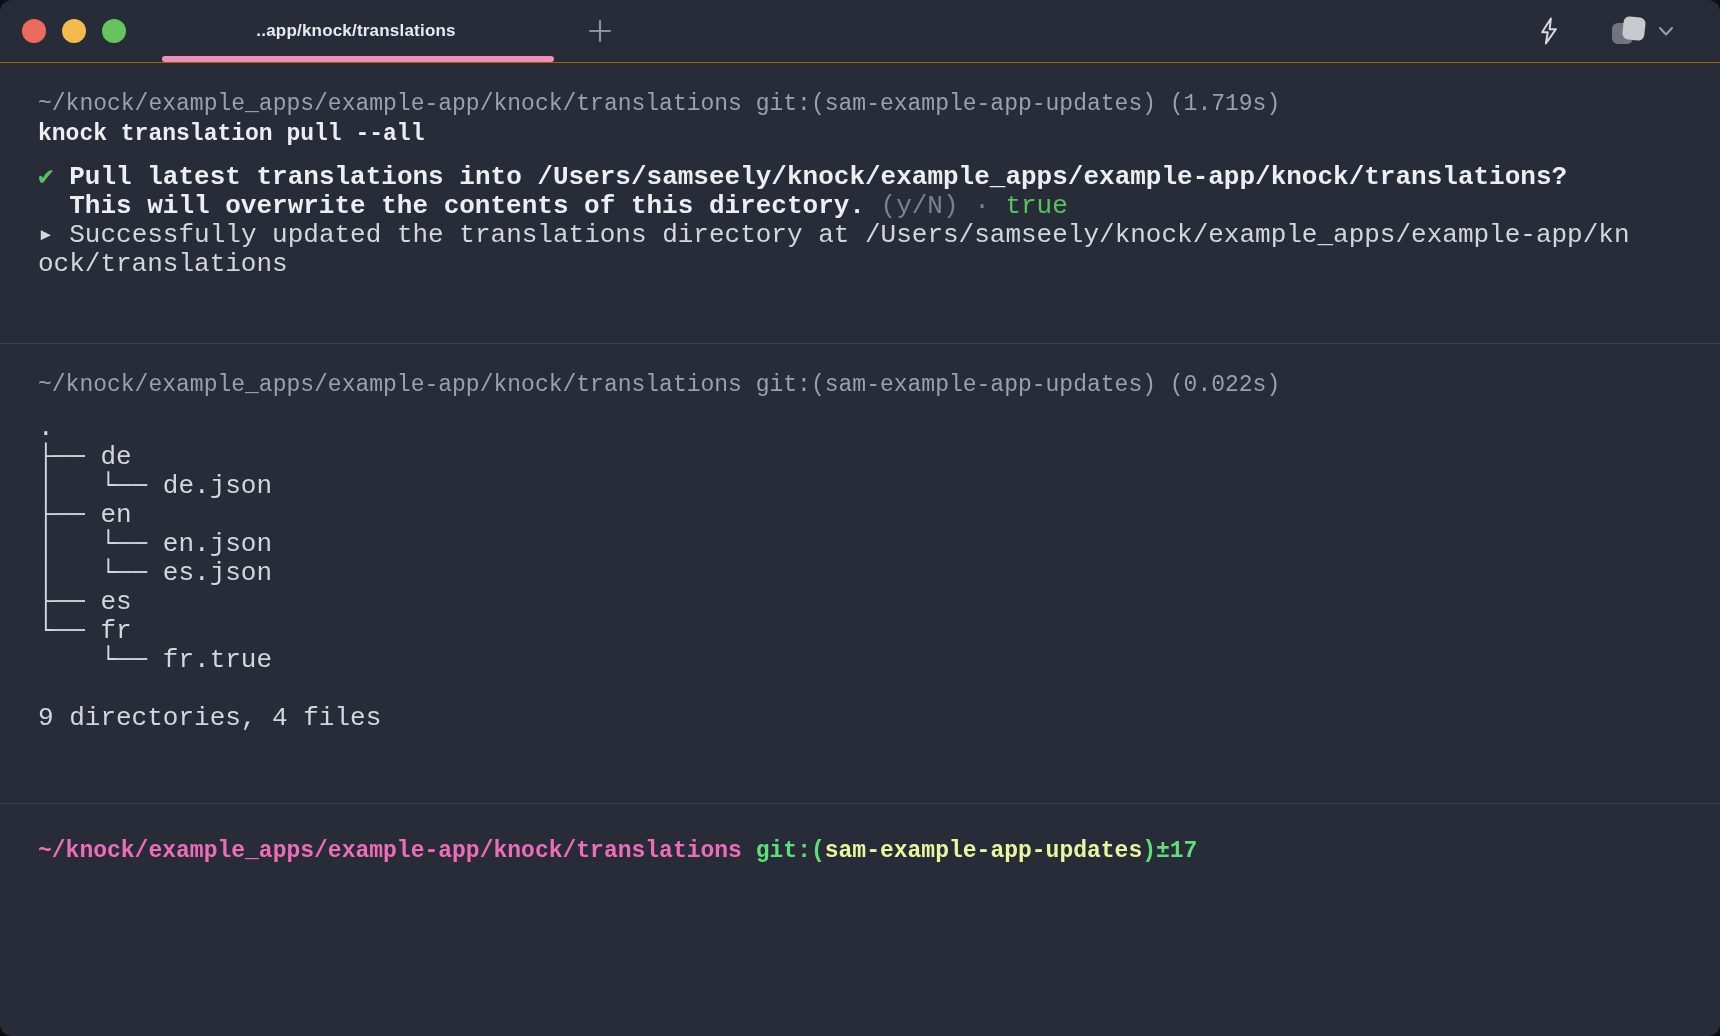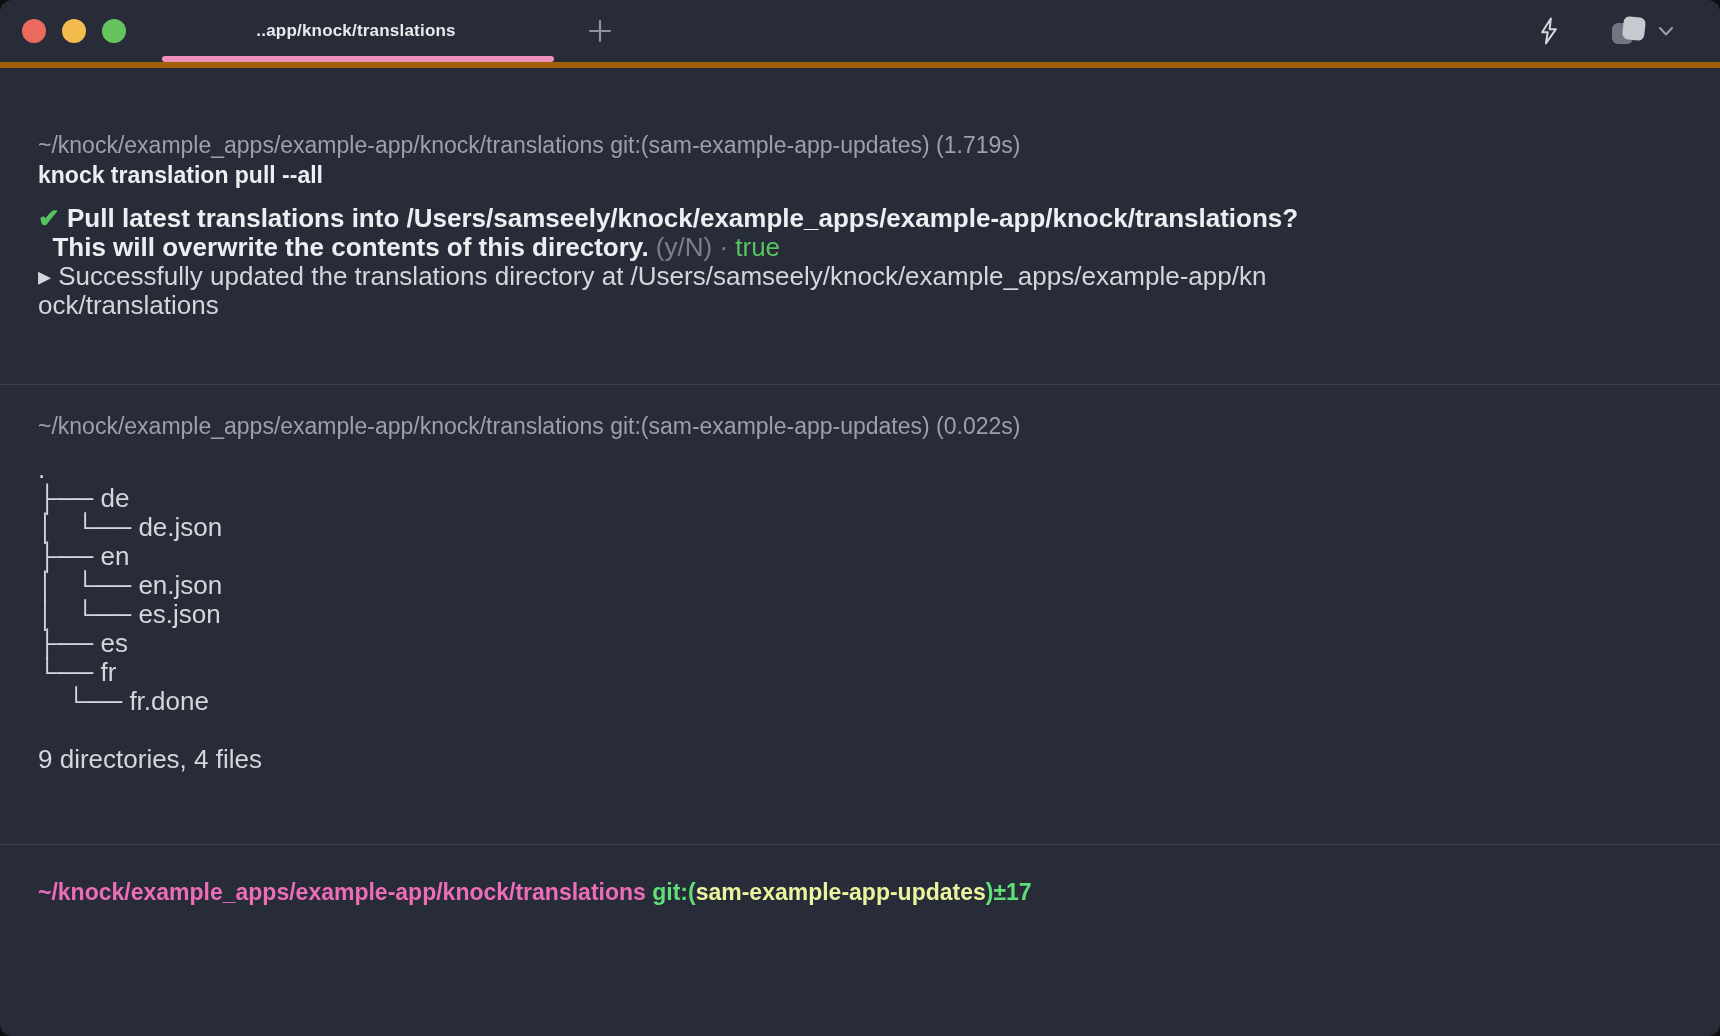--- a/index.html
+++ b/index.html
@@ -15,21 +15,21 @@
     background: var(--background, #282c38);
     border-radius: 12px;
     overflow: hidden;
     box-sizing: border-box;
   }
   
   .tabbar {
     height: 62px;
     display: flex;
     align-items: stretch;
-    border-bottom: 6px solid #a16207;
+    border-bottom: 1px solid #a16207;
     box-sizing: content-box;
   }
   .traffic {
     display: flex;
     align-items: center;
     gap: 16px;
     padding: 0 26px 0 22px;
   }
   .light {
     width: 24px; height: 24px;
@@ -76,23 +76,22 @@
     cursor: pointer;
   }
   .rightcluster {
     display: flex;
     align-items: center;
     gap: 34px;
     padding-right: 40px;
   }
   
   .terminal {
-    font-family: Liberation Sans, sans-serif;
+    font-family: Liberation Mono, monospace;
     font-variant-ligatures: none;
-    margin-top: 36px;
   }
   .block {
     padding-left: 38px;
     padding-right: 14px;
   }
   .block + .block { border-top: 1px solid var(--divider, #3c404c); }
   .b1 { padding-top: 26px; padding-bottom: 64px; }
   .b2 { padding-top: 26px; padding-bottom: 70px; }
   .b3 { padding-top: 32px; padding-bottom: 58px; }
 
@@ -174,21 +173,21 @@
       <div class="output">
         <div>
             <div class="oline">.</div>
             <div class="oline">├── de</div>
             <div class="oline">│   └── de.json</div>
             <div class="oline">├── en</div>
             <div class="oline">│   └── en.json</div>
             <div class="oline">│   └── es.json</div>
             <div class="oline">├── es</div>
             <div class="oline">└── fr</div>
-            <div class="oline">    └── fr.done</div>
+            <div class="oline">    └── fr.true</div>
           </div>
         <div class="oline"></div>
         <div class="oline"><span>9 directories, 4 files</span></div>
       </div>
     </section>
 
     <section class="block b3">
       <div class="tline prompt3"><span class="pink">~/knock/example_apps/example-app/knock/translations</span><span class="gitgreen"> git:(</span><span class="yellow">sam-example-app-updates</span><span class="gitgreen">)</span><span class="gitgreen">±17</span></div>
     </section>
 

